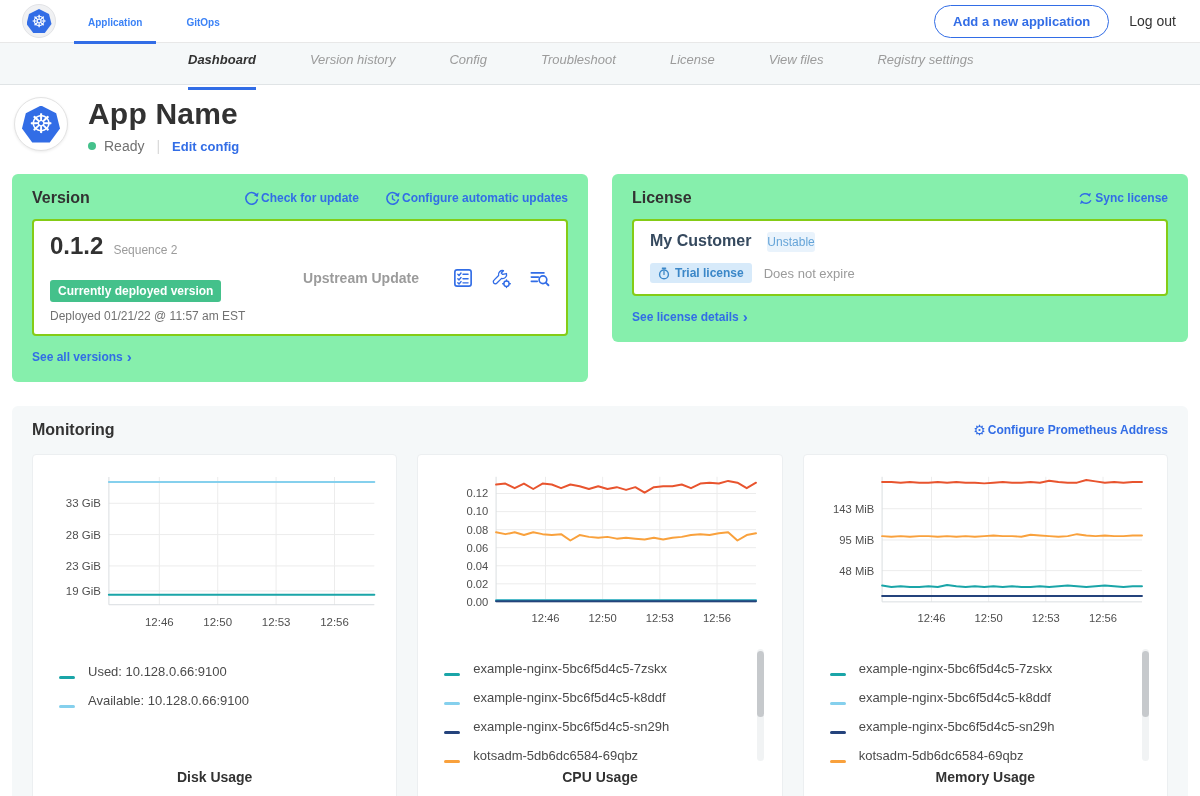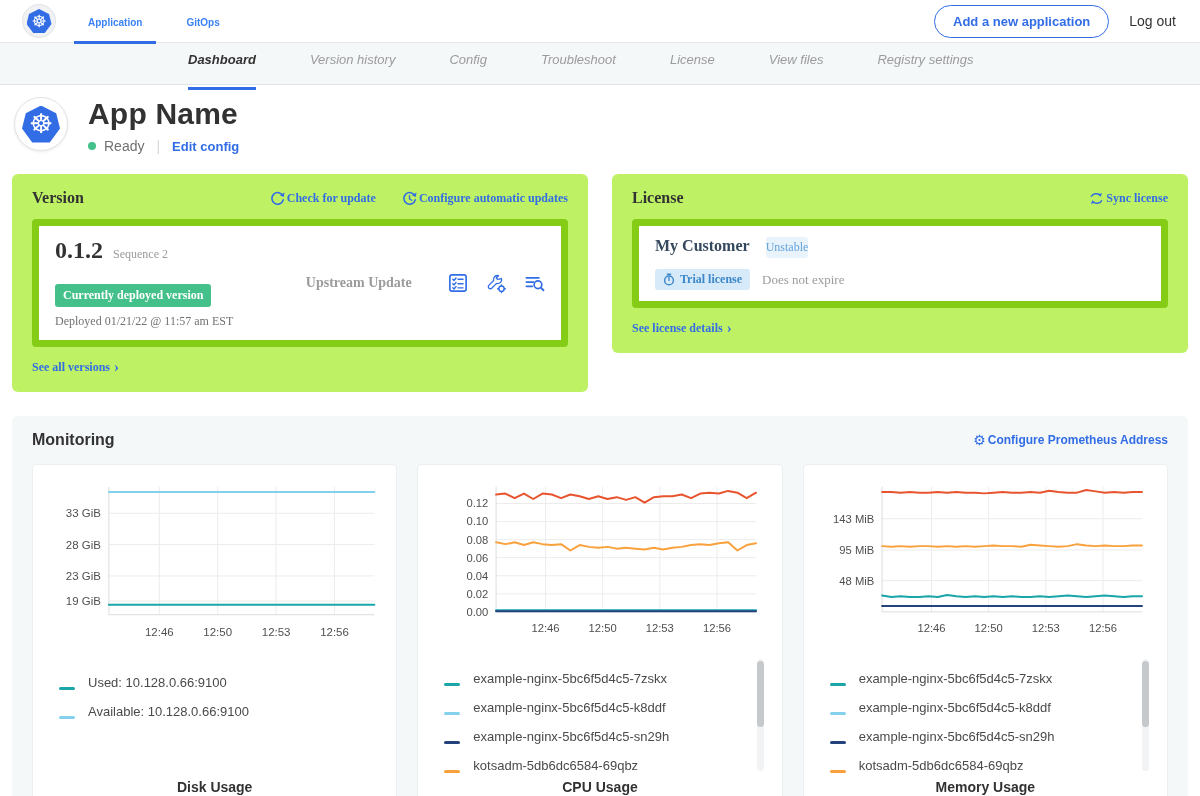--- a/index.html
+++ b/index.html
@@ -30,27 +30,27 @@
   .app-header{display:flex;align-items:flex-start;gap:20px;padding:12px 24px 14px 14px;}
   .app-icon{width:54px;height:54px;border-radius:50%;background:#fff;border:1px solid #e3e3e3;box-shadow:0 1px 3px rgba(0,0,0,.08);display:flex;align-items:center;justify-content:center;flex:none;}
   .app-title{font-size:30px;font-weight:700;letter-spacing:.2px;margin:0 0 7px;}
   .status-row{display:flex;align-items:center;gap:8px;font-size:14px;color:#717171;}
   .dot{width:8px;height:8px;border-radius:50%;background:#44c18b;}
   .pipe{color:#d7d7d7;font-size:14px;padding:0 4px;}
   .edit-config{color:#326de6;font-size:13px;font-weight:700;cursor:pointer;}
 
   
   .cards-row{display:flex;gap:24px;padding:6px 12px 0;align-items:flex-start;}
-  .info-card{flex:1;background:#bef264;border-radius:6px;padding:15px 20px 17px;font-family:Liberation Serif, serif;}
+  .info-card{flex:1;background:#86efac;border-radius:6px;padding:15px 20px 17px;}
   .card-head{display:flex;align-items:center;}
   .card-title{font-size:16px;font-weight:700;}
   .card-links{margin-left:auto;display:flex;gap:26px;align-items:center;}
   .blue-link{color:#326de6;font-size:12px;font-weight:700;display:flex;align-items:center;gap:2px;cursor:pointer;}
   .blue-link svg{flex:none;}
-  .white-box{background:#fff;border:7px solid #84cc16;border-radius:4px;margin-top:12px;padding:11px 16px;}
+  .white-box{background:#fff;border:2px solid #84cc16;border-radius:4px;margin-top:12px;padding:11px 16px;}
   .version-box{display:flex;align-items:center;}
   .v-col1{width:44%;}
   .v-number-row{display:flex;align-items:baseline;gap:10px;}
   .v-number{font-size:24px;font-weight:700;}
   .v-seq{font-size:12px;color:#9b9b9b;}
   .deployed-badge{display:inline-block;background:#44c18b;color:#fff;font-size:12px;font-weight:700;border-radius:3px;padding:4px 8px;margin-top:20px;}
   .deployed-at{font-size:12px;color:#717171;margin-top:7px;}
   .v-col2{flex:1;text-align:center;font-size:14px;font-weight:700;color:#9b9b9b;}
   .v-col3{display:flex;gap:16px;color:#326de6;align-items:center;}
   .action-icon{cursor:pointer;display:flex;}

